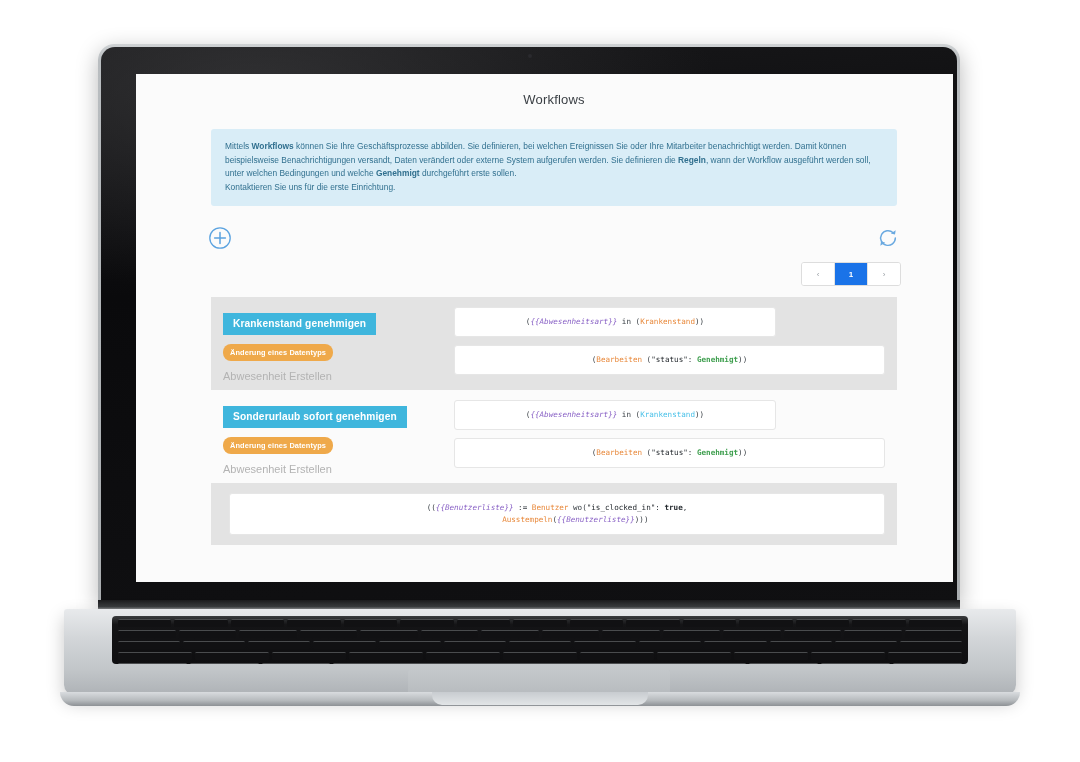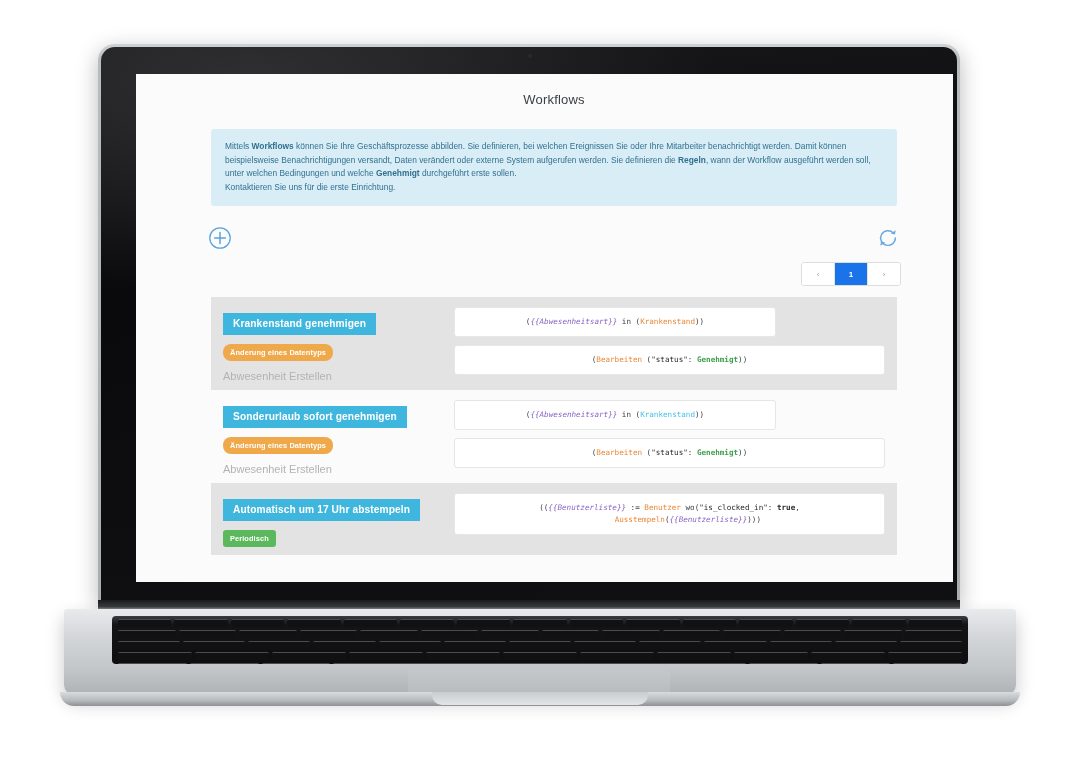--- a/index.html
+++ b/index.html
@@ -351,24 +351,20 @@
           <div><span class="badge-type orange">Änderung eines Datentyps</span></div>
           <div class="wf-trigger-note">Abwesenheit Erstellen</div>
         </div>
         <div class="wf-right">
           <div class="code-box w-cond"><span class="tk-plain">(</span><span class="tk-var">{{Abwesenheitsart}}</span><span class="tk-plain"> in (</span><span class="tk-cyan">Krankenstand</span><span class="tk-plain">))</span></div>
           <div class="code-box"><span class="tk-plain">(</span><span class="tk-orange">Bearbeiten</span><span class="tk-plain"> (</span><span class="tk-dark">"status"</span><span class="tk-plain">: </span><span class="tk-green">Genehmigt</span><span class="tk-plain">))</span></div>
         </div>
       </div>
 
       <div class="wf-row shaded">
-        <div class="wf-left">
-          <div class="badge-title">Automatisch um 17 Uhr abstempeln</div>
-          <div><span class="badge-type green">Periodisch</span></div>
-        </div>
         <div class="wf-right">
           <div class="code-box"><span class="tk-plain">((</span><span class="tk-var">{{Benutzerliste}}</span><span class="tk-plain"> := </span><span class="tk-orange">Benutzer</span><span class="tk-plain"> wo(</span><span class="tk-dark">"is_clocked_in"</span><span class="tk-plain">: </span><span class="tk-bold">true</span><span class="tk-plain">,</span>
 <span class="tk-plain">        </span><span class="tk-orange">Ausstempeln</span><span class="tk-plain">(</span><span class="tk-var">{{Benutzerliste}}</span><span class="tk-plain">)))</span></div>
         </div>
       </div>
 
     </div>
   </div>
 
   <div class="base-hinge"></div>

